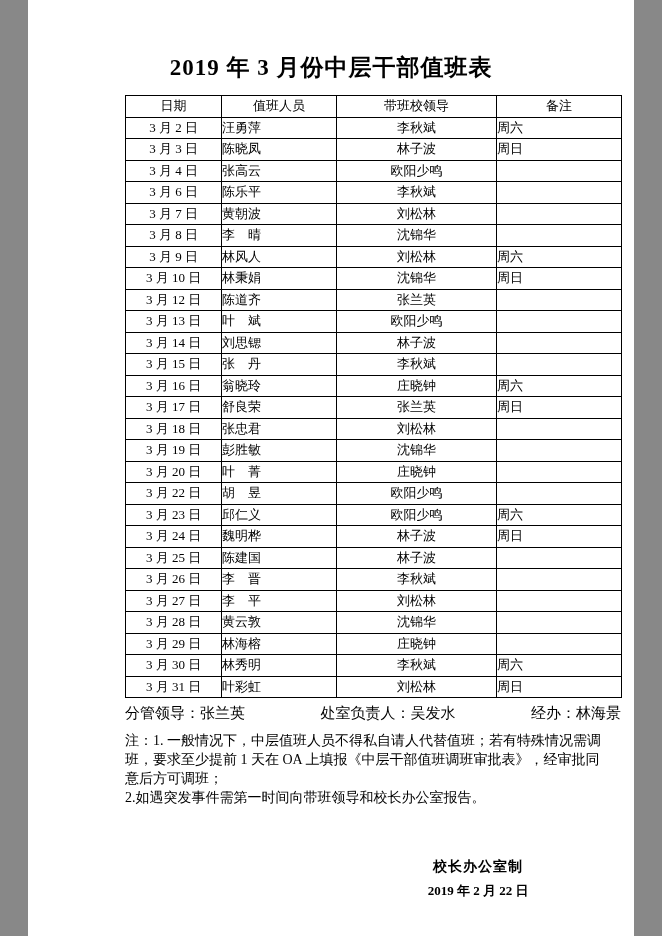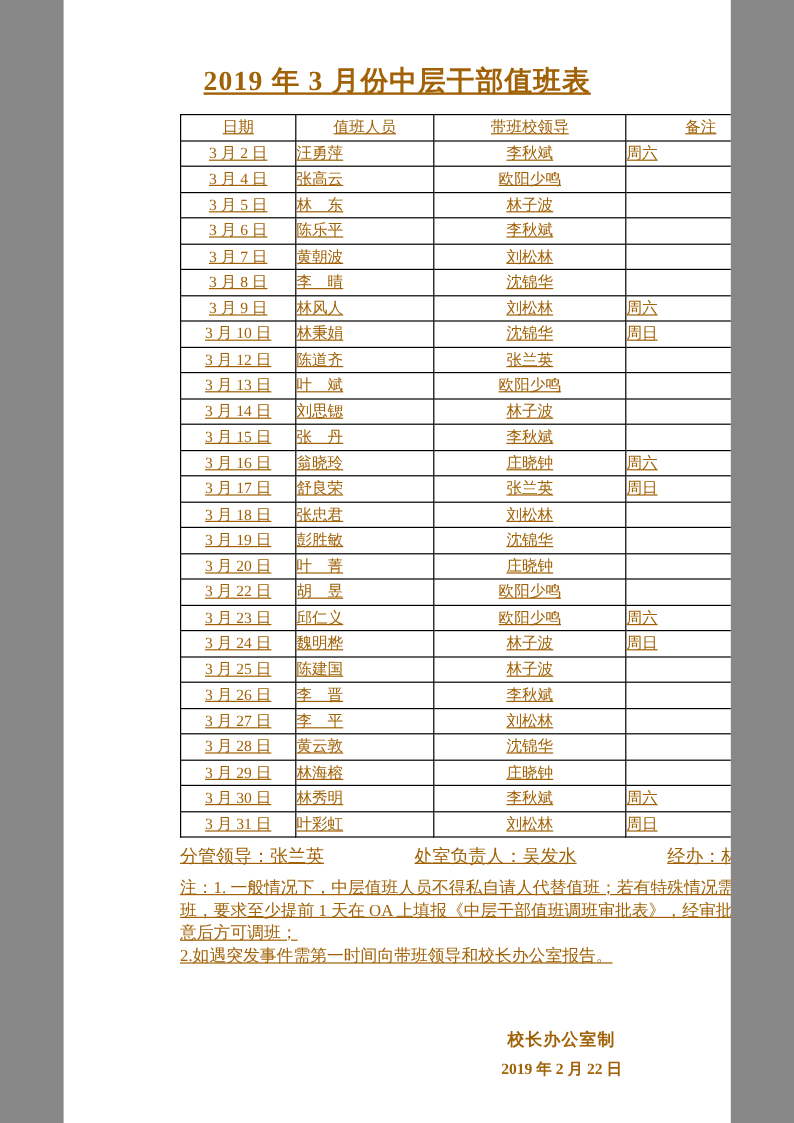--- a/index.html
+++ b/index.html
@@ -1,26 +1,25 @@
 <!DOCTYPE html>
 <html><head>
 <meta charset="utf-8">
 <style>
   * { box-sizing: border-box; margin: 0; padding: 0; }
   html, body { background: #888; }
   body { font-family: "Liberation Serif", "DejaVu Serif", serif; }
   .page {
     position: relative;
-    width: 556px;
+    width: 606px;
     height: 936px;
     margin: 0 auto;
     background: #ffffff;
-    color: #a16207;
+    color: #000000;
     overflow: hidden;
-    text-decoration: underline;
   }
   .title {
     margin-top: 52px;
     text-align: center;
     font-size: 23px;
     font-weight: bold;
     letter-spacing: 1px;
   }
   table.duty {
     border-collapse: collapse;
@@ -57,21 +56,21 @@
   }
   .notes {
     width: 486px;
     margin: 8px auto 0 97px;
     font-size: 14px;
     line-height: 19px;
   }
   .notes p { margin: 0; }
   .issuer-block {
     position: absolute;
-    right: 71px;
+    right: 86px;
     top: 858px;
     width: 140px;
     text-align: center;
   }
   .issuer {
     font-size: 14px;
     font-weight: bold;
     letter-spacing: 1px;
   }
   .issue-date {
@@ -103,29 +102,29 @@
         </tr>
     </thead>
     <tbody>
         <tr>
           <td class="date-cell">3 月 2 日</td>
           <td class="person-cell">汪勇萍</td>
           <td class="leader-cell">李秋斌</td>
           <td class="remark-cell">周六</td>
         </tr>
         <tr>
+          <td class="date-cell">3 月 3 日</td>
+          <td class="person-cell">陈晓凤</td>
+          <td class="leader-cell">林子波</td>
+          <td class="remark-cell">周日</td>
+        </tr>
+        <tr>
           <td class="date-cell">3 月 4 日</td>
           <td class="person-cell">张高云</td>
           <td class="leader-cell">欧阳少鸣</td>
-          <td class="remark-cell"></td>
-        </tr>
-        <tr>
-          <td class="date-cell">3 月 5 日</td>
-          <td class="person-cell">林　东</td>
-          <td class="leader-cell">林子波</td>
           <td class="remark-cell"></td>
         </tr>
         <tr>
           <td class="date-cell">3 月 6 日</td>
           <td class="person-cell">陈乐平</td>
           <td class="leader-cell">李秋斌</td>
           <td class="remark-cell"></td>
         </tr>
         <tr>
           <td class="date-cell">3 月 7 日</td>

